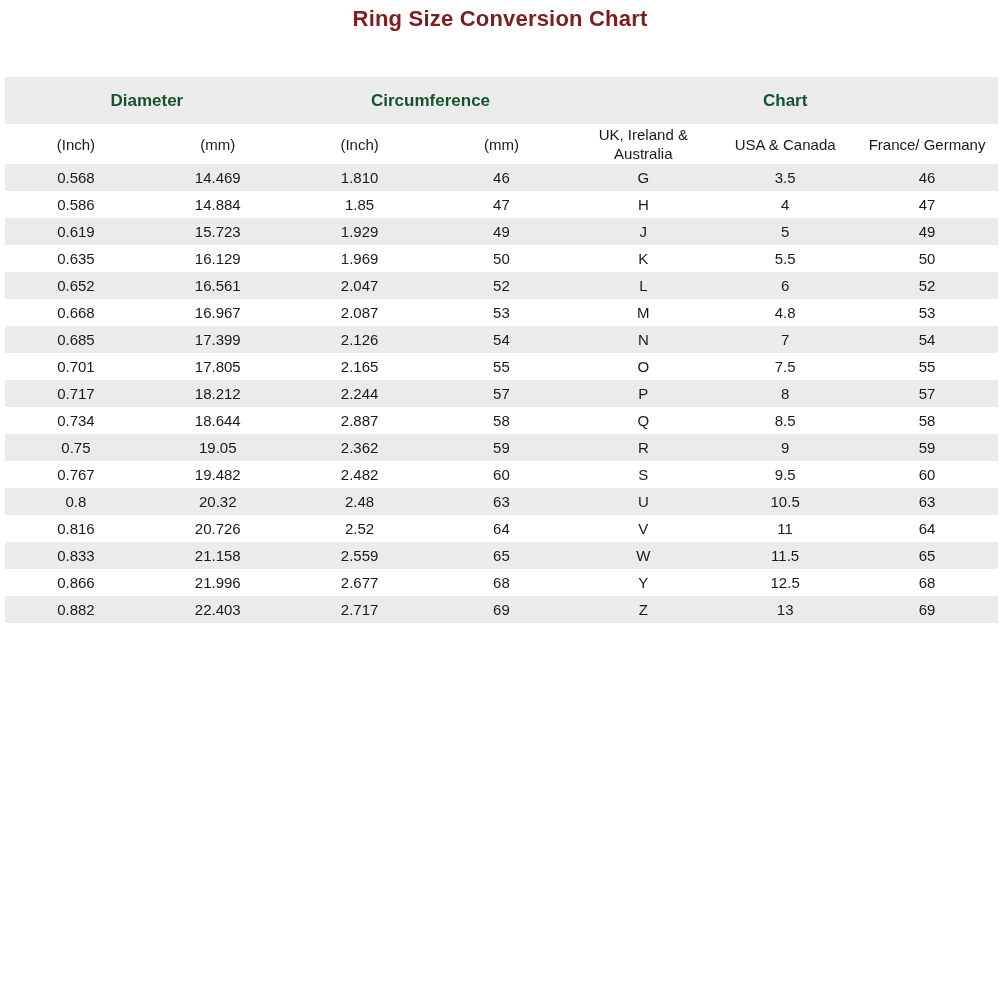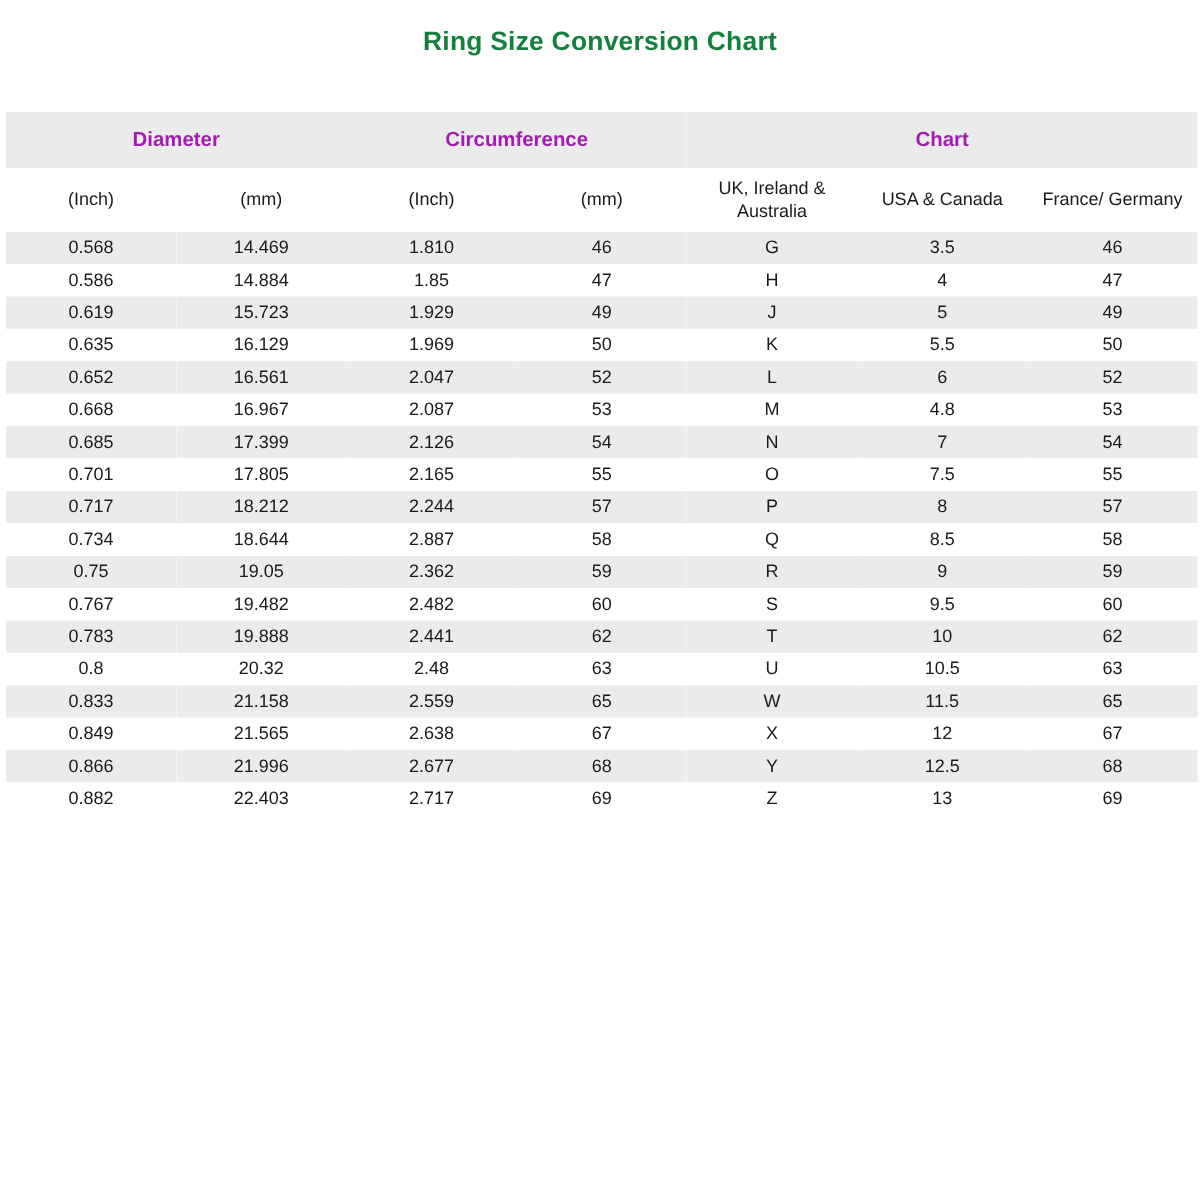--- a/index.html
+++ b/index.html
@@ -11,26 +11,26 @@
     font-family: "Liberation Sans", "DejaVu Sans", sans-serif;
     color: #1a1a1a;
     -webkit-font-smoothing: antialiased;
   }
   .page {
     width: 1000px;
     height: 1000px;
     overflow: hidden;
   }
   .chart-title {
-    margin: 22px 0 0 0;
+    margin: 6px 0 0 0;
     text-align: center;
     font-size: 22px;
     line-height: 26px;
     font-weight: bold;
-    color: #15803d;
+    color: #7f1d1d;
     letter-spacing: 0.2px;
   }
   .table-wrap {
     margin: 45px 2px 0 5px;
   }
   table.ring-table {
     width: 100%;
     border-collapse: collapse;
     table-layout: fixed;
   }
@@ -41,24 +41,24 @@
     vertical-align: middle;
     overflow: hidden;
   }
   tr.group-row {
     height: 47px;
   }
   tr.group-row th {
     background: #ebebeb;
     font-size: 17px;
     font-weight: bold;
-    color: #a21caf;
+    color: #14532d;
   }
   tr.sub-row {
-    height: 53px;
+    height: 40px;
   }
   tr.sub-row th {
     background: #ffffff;
     font-size: 15px;
     font-weight: normal;
     line-height: 19px;
     color: #1a1a1a;
   }
   tbody tr {
     height: 27px;
@@ -202,56 +202,47 @@
           <tr>
             <td>0.767</td>
             <td>19.482</td>
             <td>2.482</td>
             <td>60</td>
             <td>S</td>
             <td>9.5</td>
             <td>60</td>
           </tr>
           <tr>
-            <td>0.783</td>
-            <td>19.888</td>
-            <td>2.441</td>
-            <td>62</td>
-            <td>T</td>
-            <td>10</td>
-            <td>62</td>
-          </tr>
-          <tr>
             <td>0.8</td>
             <td>20.32</td>
             <td>2.48</td>
             <td>63</td>
             <td>U</td>
             <td>10.5</td>
             <td>63</td>
           </tr>
           <tr>
+            <td>0.816</td>
+            <td>20.726</td>
+            <td>2.52</td>
+            <td>64</td>
+            <td>V</td>
+            <td>11</td>
+            <td>64</td>
+          </tr>
+          <tr>
             <td>0.833</td>
             <td>21.158</td>
             <td>2.559</td>
             <td>65</td>
             <td>W</td>
             <td>11.5</td>
             <td>65</td>
           </tr>
           <tr>
-            <td>0.849</td>
-            <td>21.565</td>
-            <td>2.638</td>
-            <td>67</td>
-            <td>X</td>
-            <td>12</td>
-            <td>67</td>
-          </tr>
-          <tr>
             <td>0.866</td>
             <td>21.996</td>
             <td>2.677</td>
             <td>68</td>
             <td>Y</td>
             <td>12.5</td>
             <td>68</td>
           </tr>
           <tr>
             <td>0.882</td>

